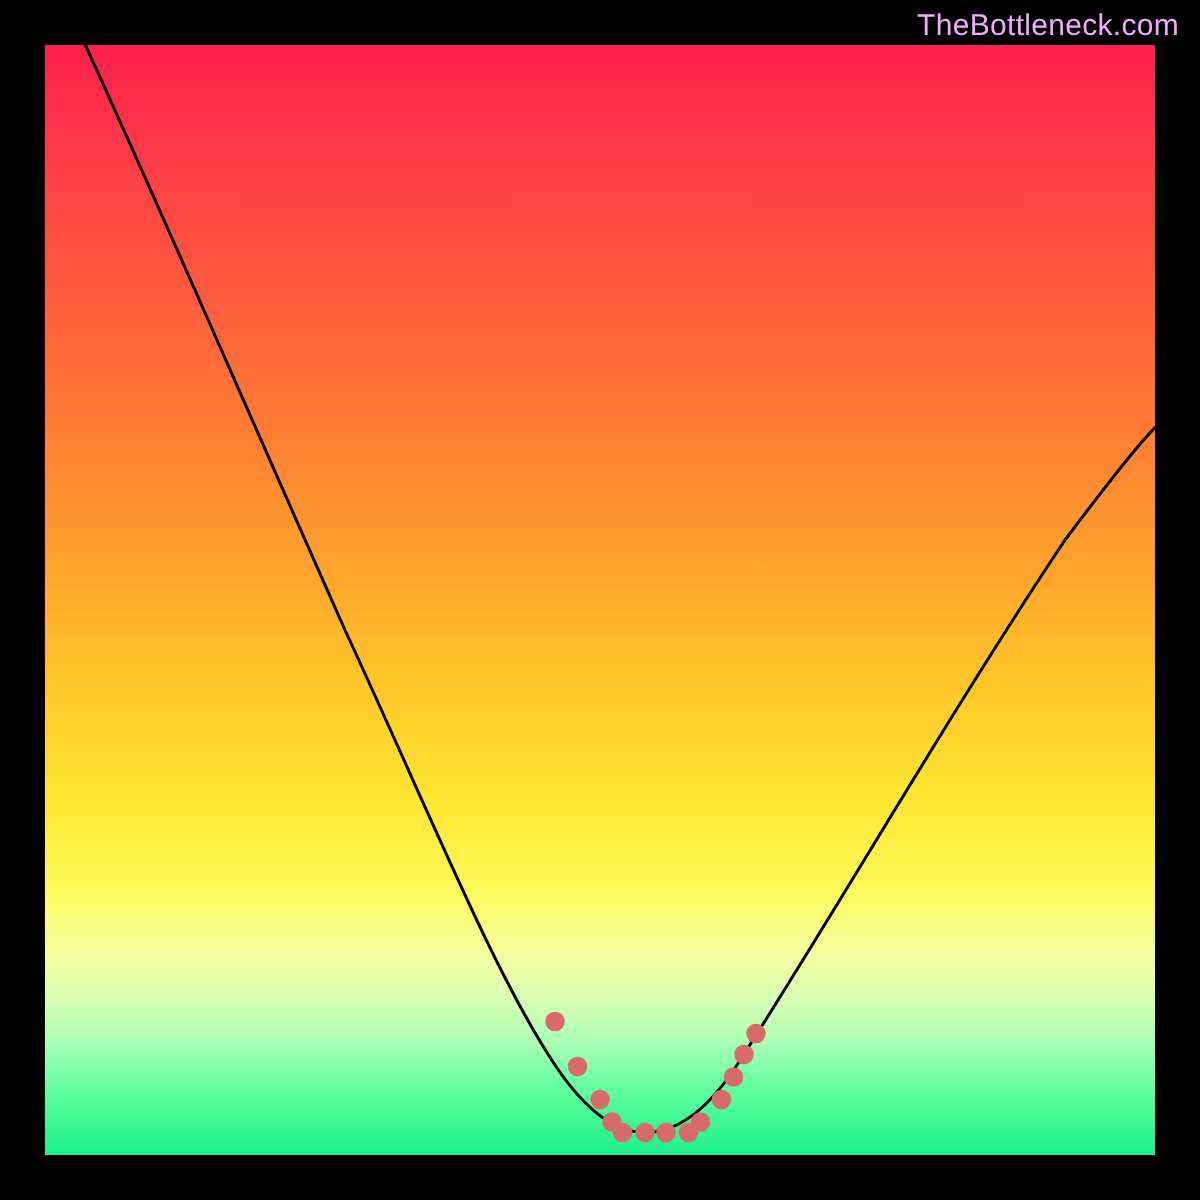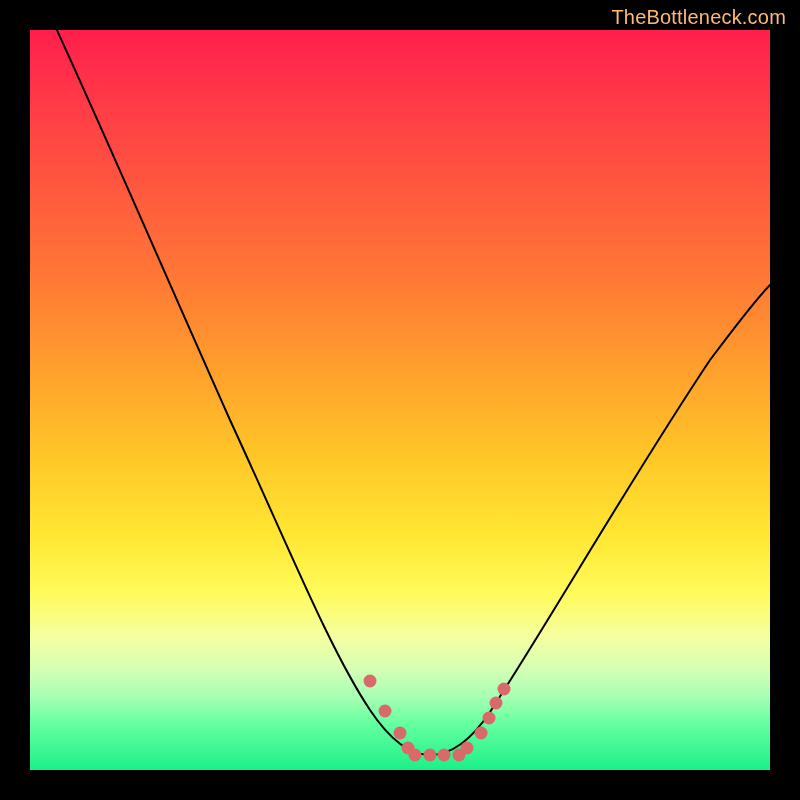--- a/index.html
+++ b/index.html
@@ -37,21 +37,21 @@
       #d8ffb4 86%,
       #a8ffb4 90%,
       #62ff9e 94%,
       #1cf089 100%
     );
   }
   .watermark {
     position: absolute;
     top: 6px;
     right: 14px;
-    color: #fdba74;
+    color: #f0abfc;
     font-size: 20px;
     font-weight: 500;
     letter-spacing: 0.2px;
     user-select: none;
   }
   svg.curve {
     position: absolute;
     left: 0;
     top: 0;
     width: 740px;

